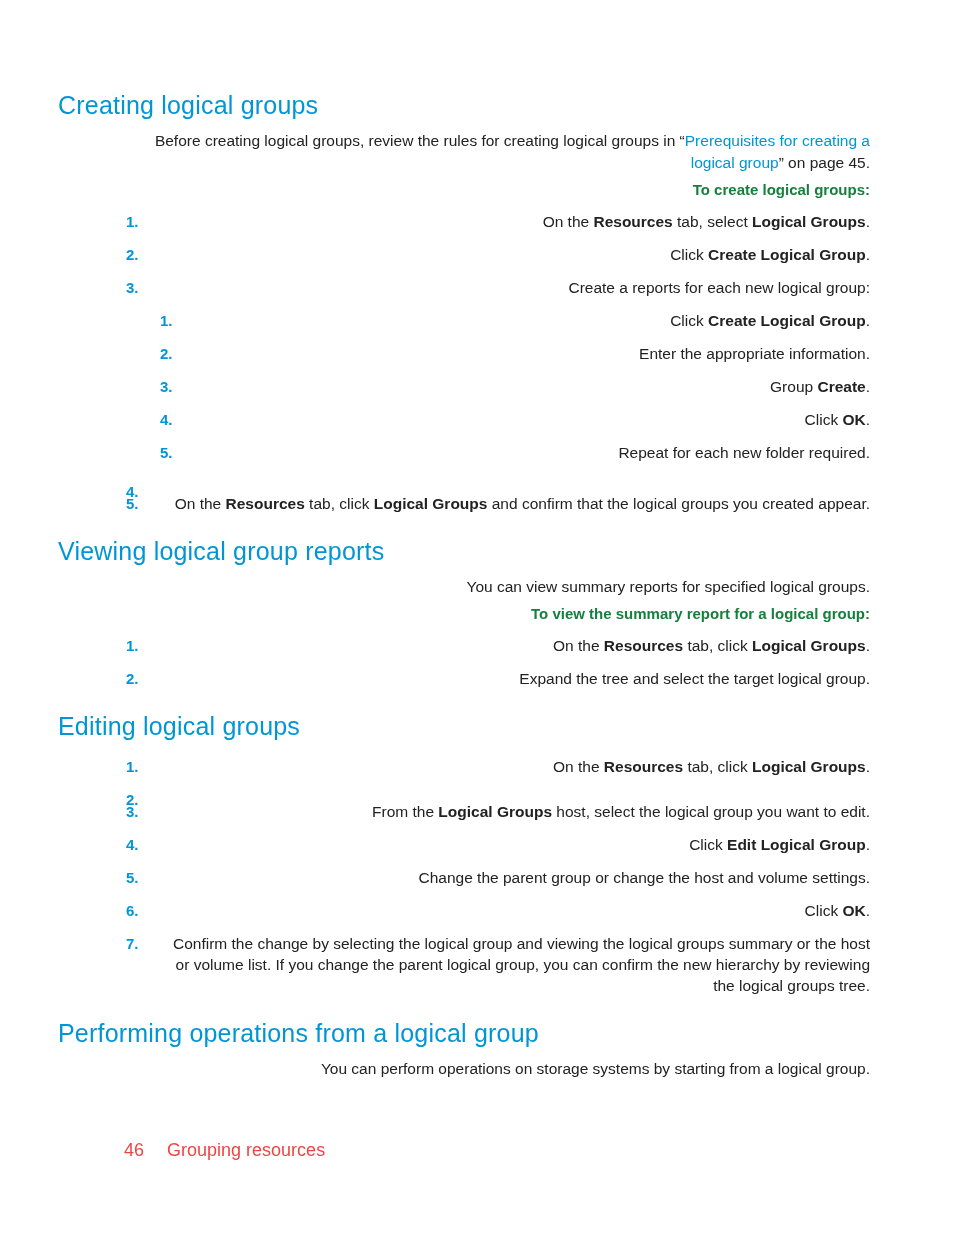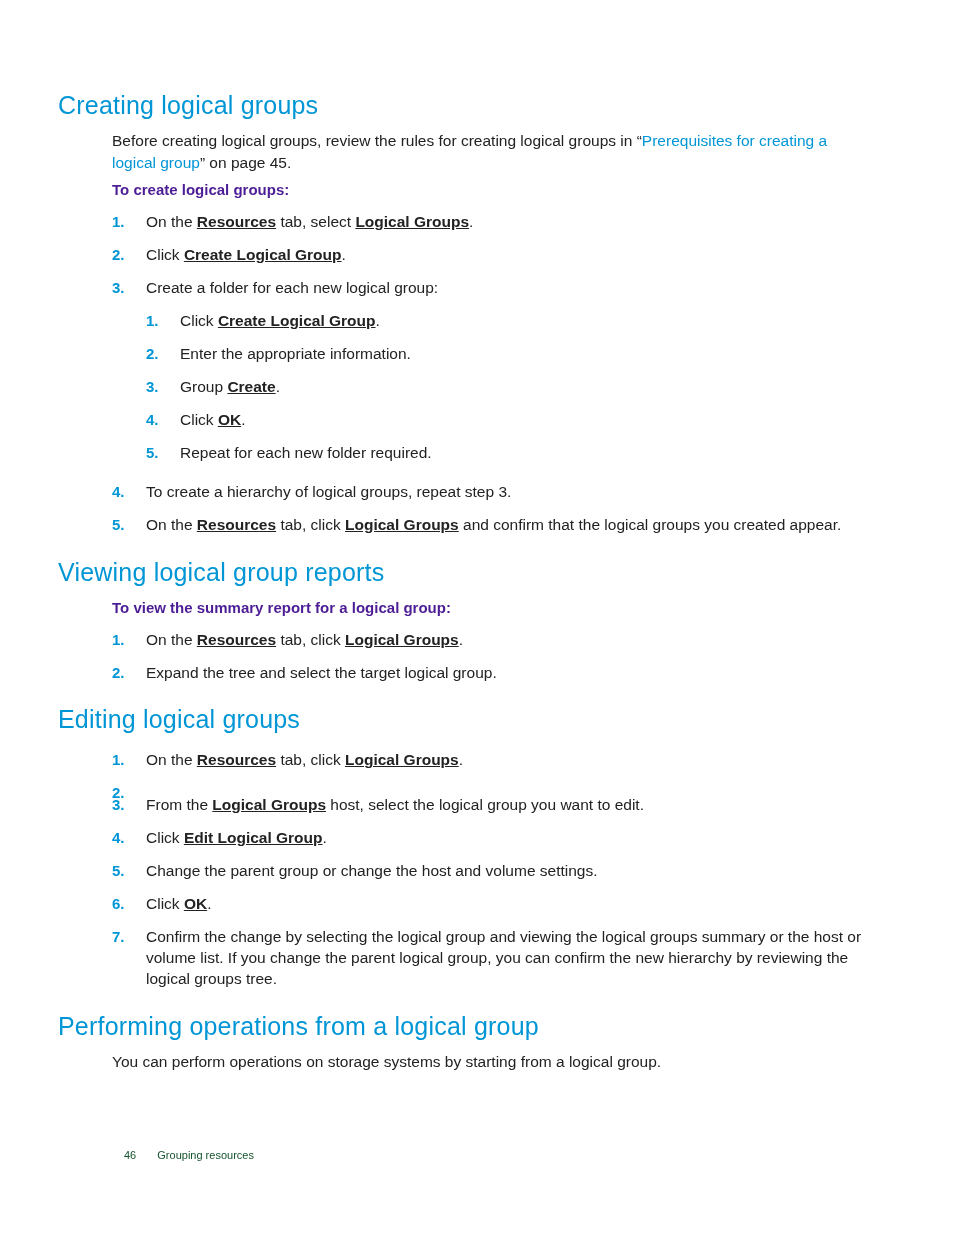--- a/index.html
+++ b/index.html
@@ -18,33 +18,34 @@
     position: relative;
   }
   h2 {
     font-size: 25px;
     font-weight: 400;
     color: #0096d6;
     margin: 16px 0 10px 0;
     letter-spacing: 0.2px;
   }
   .body-block {
-    margin-left: 54px;
+    margin-left: 68px;
     font-size: 15.5px;
     line-height: 1.4;
+    text-align: right;
   }
   .body-block p {
     margin: 6px 0;
   }
   a.xref, .xref {
     color: #0096d6;
     text-decoration: none;
   }
   .instr {
-    color: #4c1d95;
+    color: #15803d;
     font-weight: bold;
     margin: 14px 0 8px 0;
     font-size: 15px;
   }
   ol.steps {
     list-style: none;
     padding: 0;
     margin: 4px 0 4px 0;
   }
   ol.steps > li {
@@ -72,27 +73,27 @@
     font-size: 15.5px;
   }
   ol.substeps > li > .num {
     position: absolute;
     left: 0;
     top: 6px;
     color: #0096d6;
     font-weight: bold;
     font-size: 15px;
   }
-  .b { font-weight: bold; text-decoration: underline; }
+  .b { font-weight: bold; }
   .footer {
     position: absolute;
     left: 124px;
     bottom: 74px;
-    font-size: 11px;
-    color: #14532d;
+    font-size: 18px;
+    color: #ef4444;
   }
   .footer .pg { margin-right: 18px; }
 </style>
 </head>
 <body>
 
 <div class="page">
 
   <h2>Creating logical groups</h2>
   <div class="body-block">
@@ -104,21 +105,21 @@
       <li>
         <span class="num">1.</span>
         <span>On the </span><span class="b">Resources</span><span> tab, select </span><span class="b">Logical Groups</span><span>.</span>
       </li>
       <li>
         <span class="num">2.</span>
         <span>Click </span><span class="b">Create Logical Group</span><span>.</span>
       </li>
       <li>
         <span class="num">3.</span>
-        <span>Create a folder for each new logical group:</span>
+        <span>Create a reports for each new logical group:</span>
         <ol class="substeps">
           <li>
             <span class="num">1.</span>
             <span>Click </span><span class="b">Create Logical Group</span><span>.</span>
           </li>
           <li>
             <span class="num">2.</span>
             <span>Enter the appropriate information.</span>
           </li>
           <li>
@@ -130,31 +131,31 @@
             <span>Click </span><span class="b">OK</span><span>.</span>
           </li>
           <li>
             <span class="num">5.</span>
             <span>Repeat for each new folder required.</span>
           </li>
         </ol>
       </li>
       <li>
         <span class="num">4.</span>
-        <span>To create a hierarchy of logical groups, repeat step 3.</span>
       </li>
       <li>
         <span class="num">5.</span>
         <span>On the </span><span class="b">Resources</span><span> tab, click </span><span class="b">Logical Groups</span><span> and confirm that the logical groups you created appear.</span>
       </li>
     </ol>
   </div>
 
   <h2>Viewing logical group reports</h2>
   <div class="body-block">
+    <p>You can view summary reports for specified logical groups.</p>
     <p class="instr">To view the summary report for a logical group:</p>
     <ol class="steps">
       <li>
         <span class="num">1.</span>
         <span>On the </span><span class="b">Resources</span><span> tab, click </span><span class="b">Logical Groups</span><span>.</span>
       </li>
       <li>
         <span class="num">2.</span>
         <span>Expand the tree and select the target logical group.</span>
       </li>

